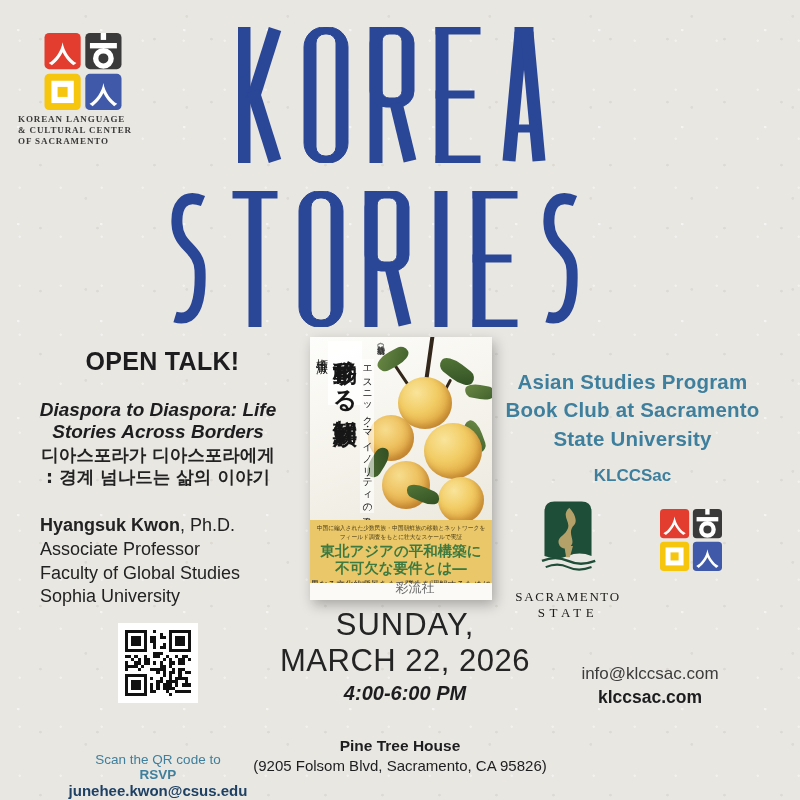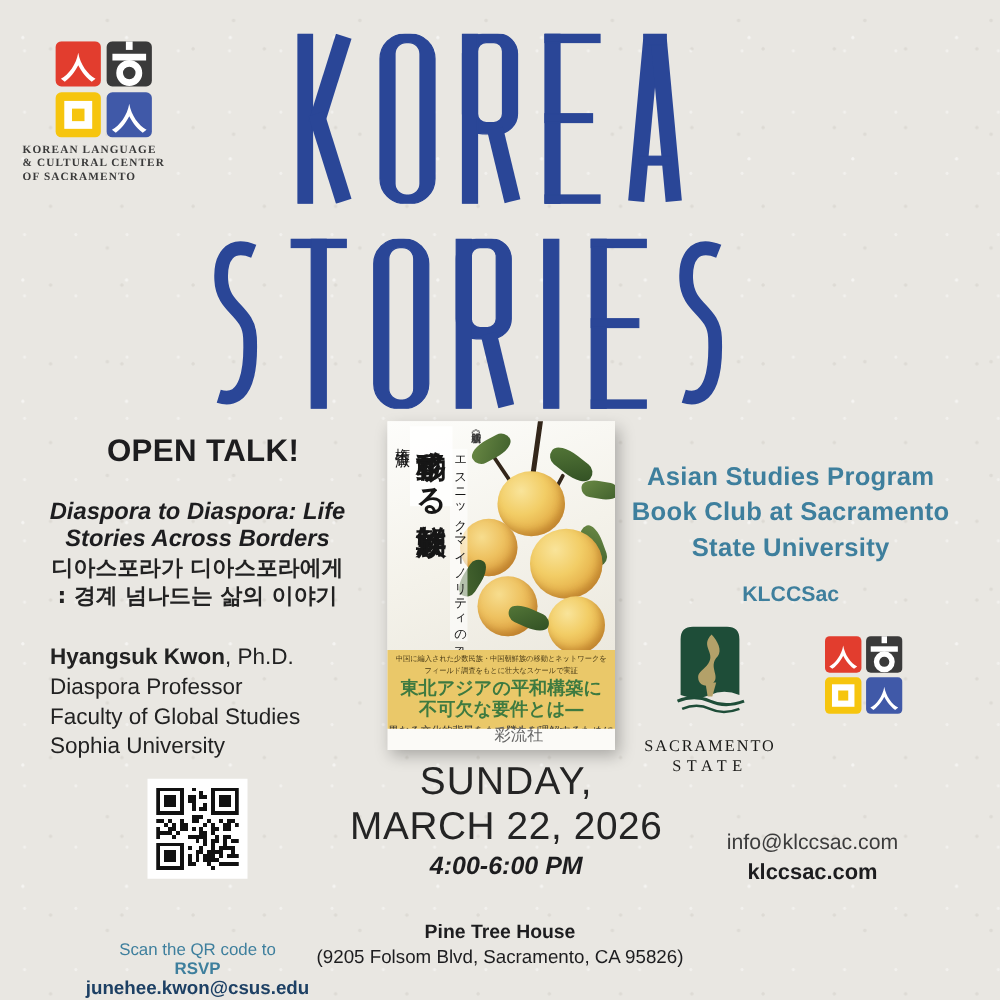--- a/index.html
+++ b/index.html
@@ -191,21 +191,21 @@
   <div class="abs ctr talk-title">
     <div>Diaspora to Diaspora: Life</div>
     <div>Stories Across Borders</div>
   </div>
   <div class="abs ctr talk-kr">
     <div>디아스포라가 디아스포라에게</div>
     <div>: 경계 넘나드는 삶의 이야기</div>
   </div>
   <div class="abs speaker">
     <div><span class="b">Hyangsuk Kwon</span><span>, Ph.D.</span></div>
-    <div>Diaspora Professor</div>
+    <div>Associate Professor</div>
     <div>Faculty of Global Studies</div>
     <div>Sophia University</div>
   </div>
   <div class="abs qr-box" id="qr">
       <svg viewBox="0 0 21 21" shape-rendering="crispEdges" fill="#111">
         <rect x="0" y="0" width="1" height="1"></rect>
         <rect x="1" y="0" width="1" height="1"></rect>
         <rect x="2" y="0" width="1" height="1"></rect>
         <rect x="3" y="0" width="1" height="1"></rect>
         <rect x="4" y="0" width="1" height="1"></rect>

